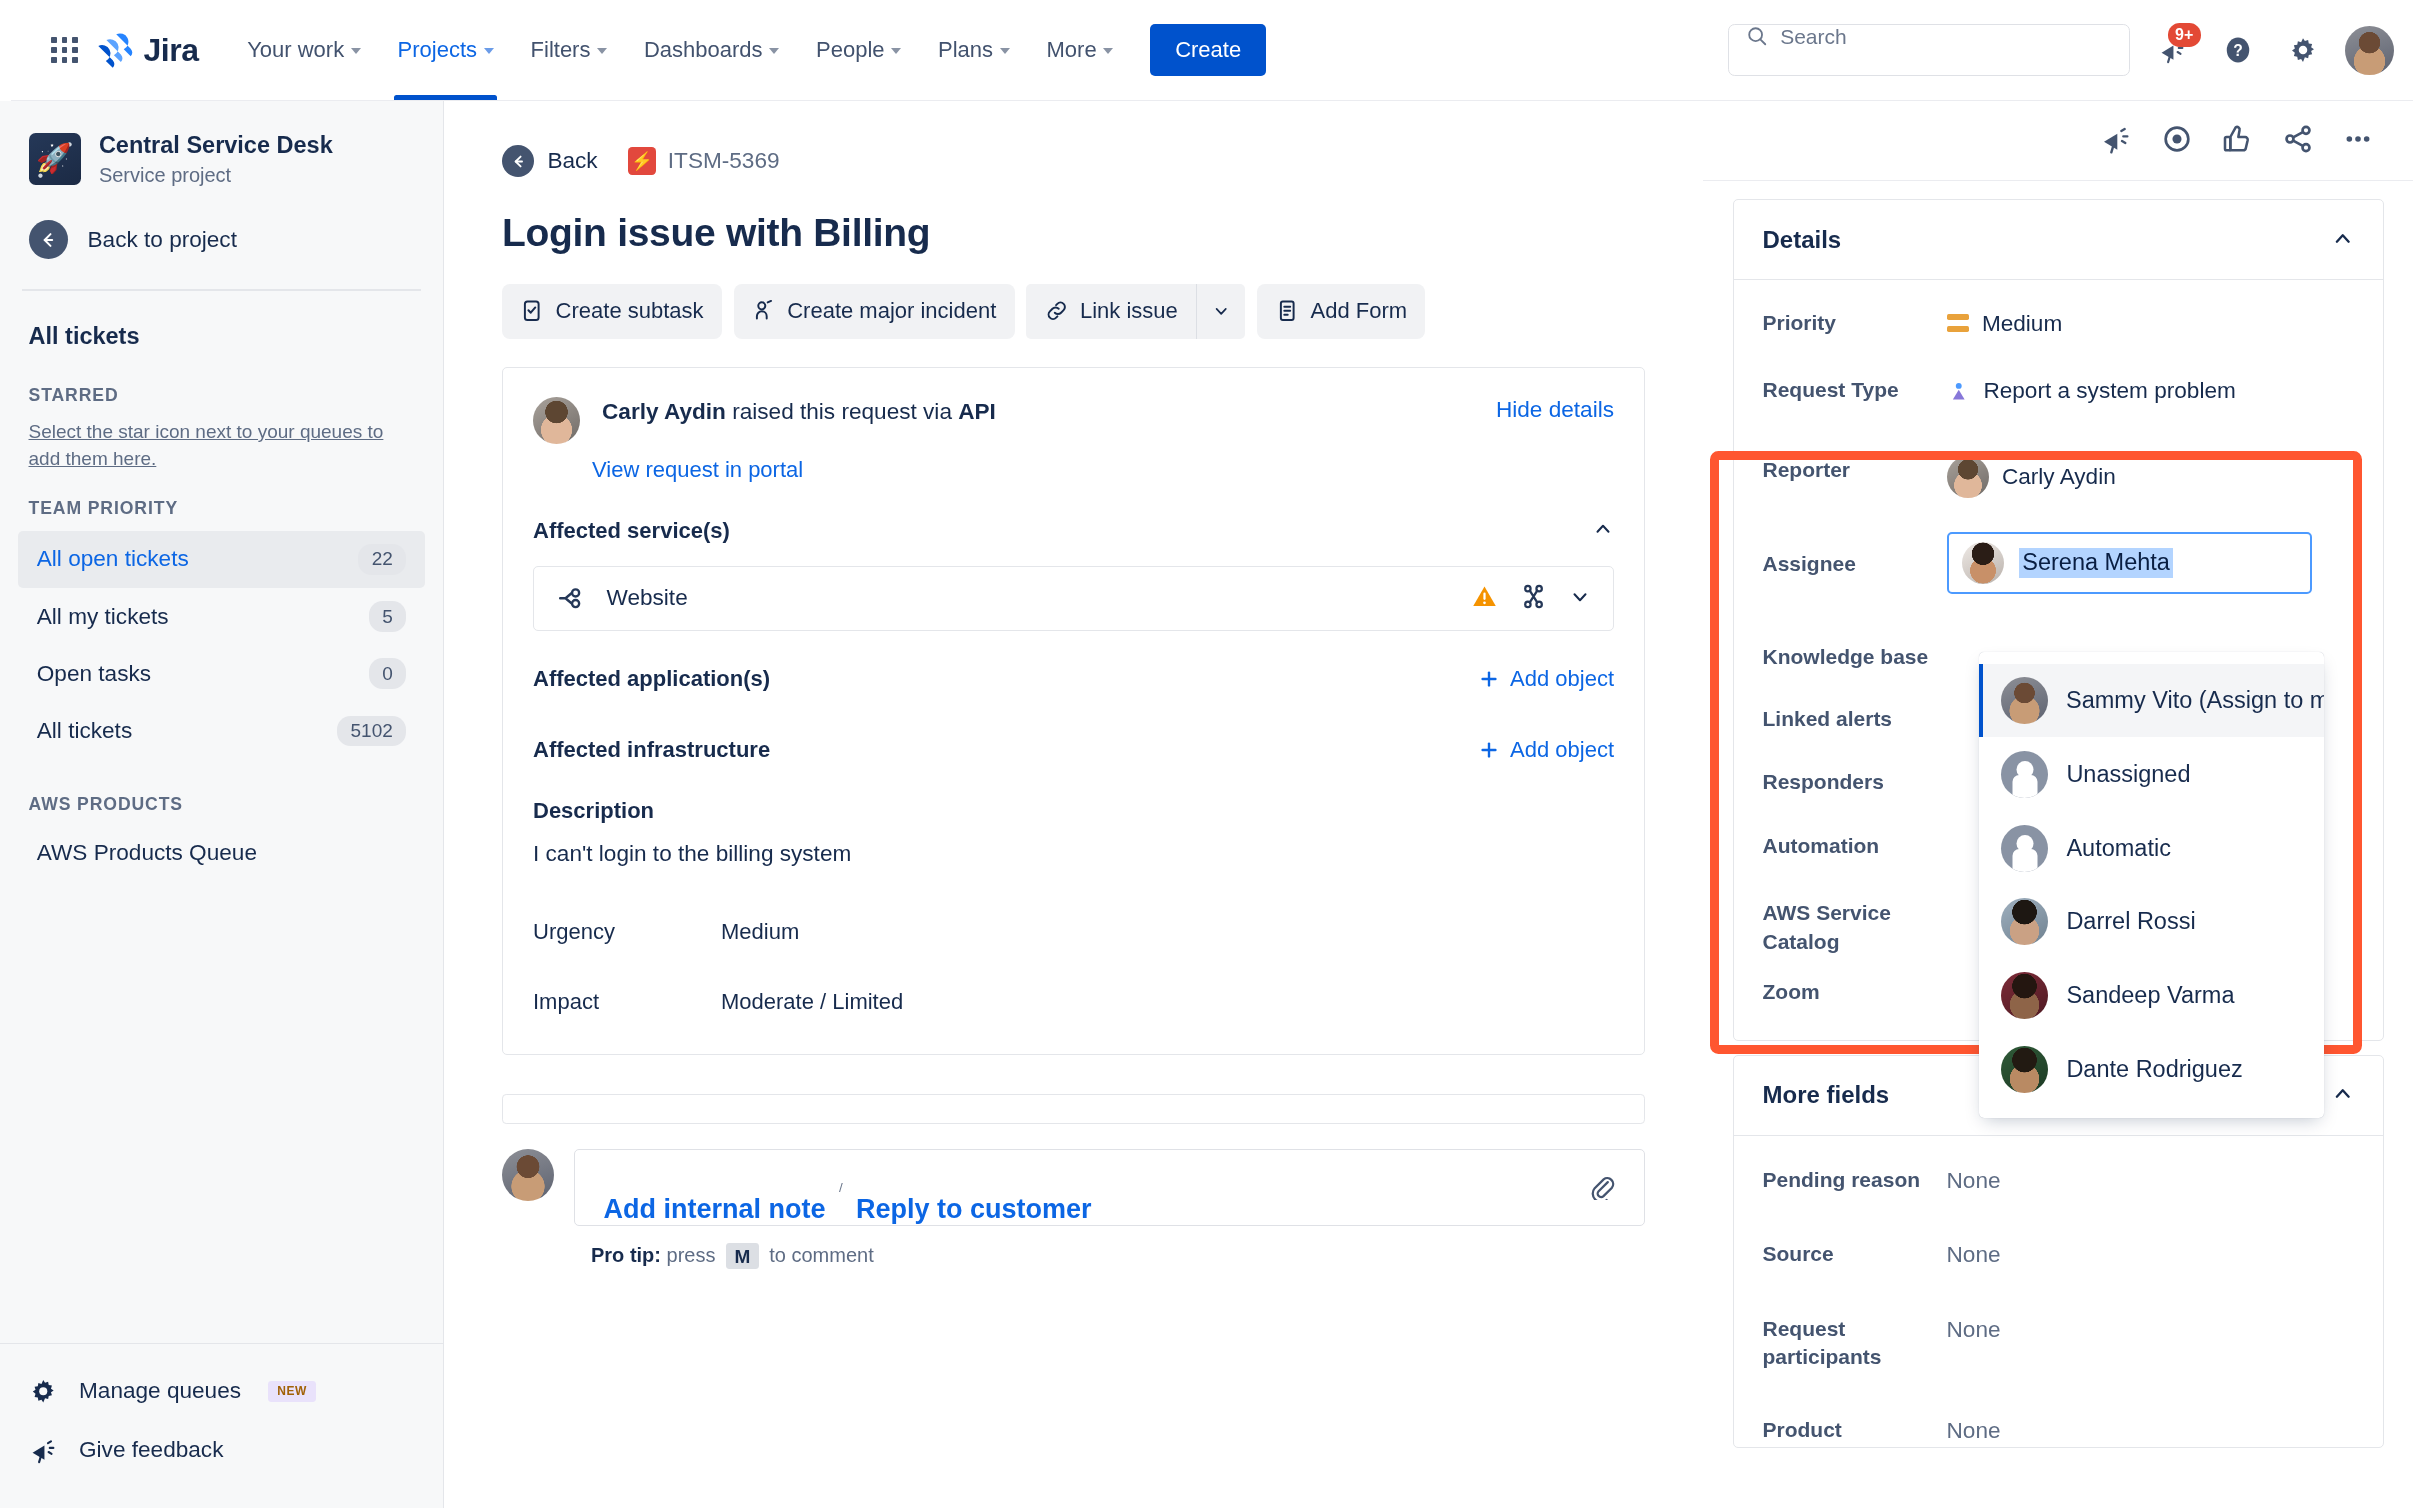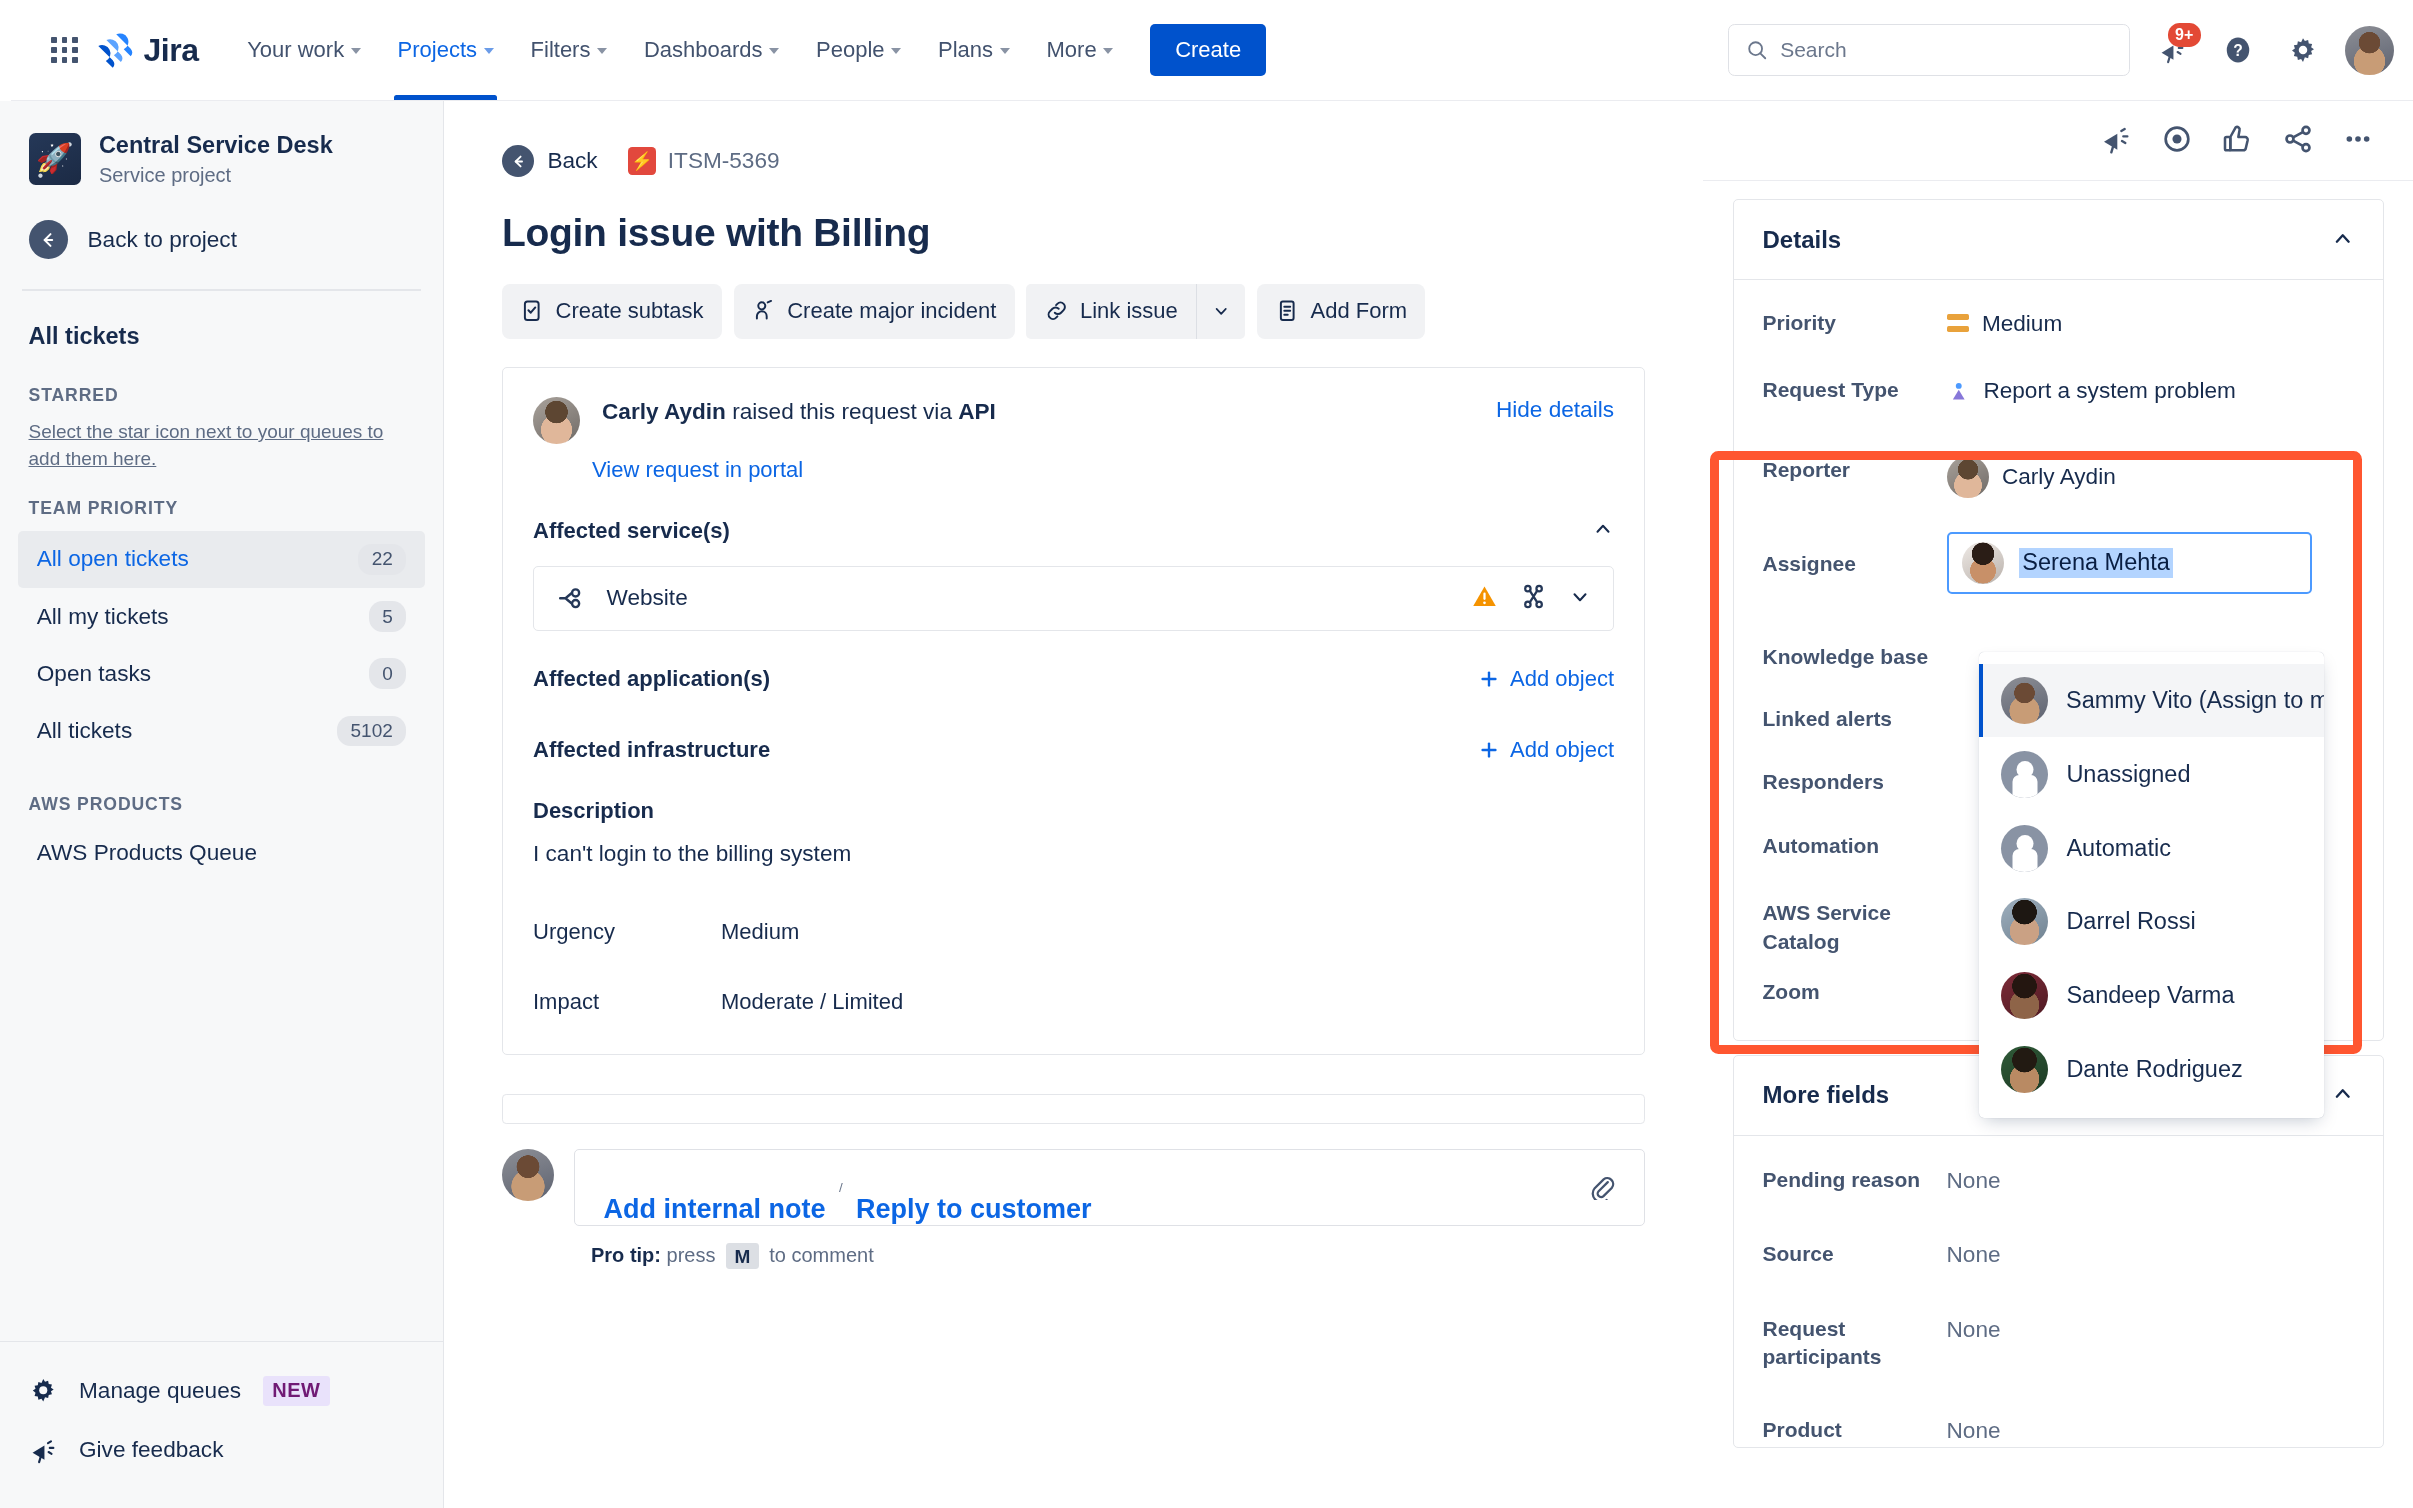--- a/index.html
+++ b/index.html
@@ -46,21 +46,21 @@
            border-top: 6.7px solid #8993a4; display: inline-block; margin-top: 2.5px; }
   .nav-item.active .caret { border-top-color: #6b9ce8; }
 
   .create-btn {
     background: #0052cc; color: #fff; font-size: 22px; font-weight: 500;
     border: none; border-radius: 5px; padding: 13.4px 25px; cursor: pointer; margin-left: 18.4px;
   }
   .nav-right { margin-left: auto; display: flex; align-items: center; gap: 18.4px; }
   .search-box {
     width: 402px; height: 52px; border: 1.7px solid #dfe1e6; border-radius: 6.7px;
-    display: flex; align-items: center; padding: 0 17px; gap: 11.7px; background: #fff; cursor: text;
+    display: flex; align-items: flex-start; padding: 0 17px; gap: 11.7px; background: #fff; cursor: text;
   }
   .search-box .ph { font-size: 21px; color: #6b778c; }
   .icon-btn { width: 47px; height: 47px; display: flex; align-items: center; justify-content: center;
               cursor: pointer; border-radius: 50%; position: relative; }
   .badge {
     position: absolute; top: -3.4px; right: -5px; background: #e34935; color: #fff;
     font-size: 16px; font-weight: 700; border-radius: 11.7px; padding: 1.7px 7.5px; line-height: 1.3;
   }
   .avatar { border-radius: 50%; background-size: cover; background-position: center; flex: none; }
 
@@ -130,22 +130,22 @@
   .q-item.selected { background: #e9ebee; }
   .q-label { font-size: 22.6px; color: #172b4d; }
   .q-item.selected .q-label { color: #0c66e4; }
   .q-count { font-size: 19px; color: #44546f; background: #e4e6ea; border-radius: 13.4px; padding: 4.2px 13.4px; }
   .q-plain { margin: 0 18.4px; padding: 13.4px 18.4px; font-size: 22.6px; color: #172b4d; cursor: pointer; }
 
   .sb-bottom { position: absolute; bottom: 0; left: 0; width: 100%; background: #f7f8f9;
                border-top: 1.7px solid #e4e6ea; padding: 18.4px 0 30px; }
   .sb-br { display: flex; align-items: center; gap: 22px; padding: 15px 28.5px; cursor: pointer; }
   .sb-br .t { font-size: 22.6px; color: #172b4d; }
-  .new-tag { background: #e9e2fb; color: #701a75; font-size: 20px; font-weight: 700;
-             border-radius: 3.4px; padding: 3.4px 9.2px; letter-spacing: 0.5px; }
+  .new-tag { background: #e9e2fb; color: #a16207; font-size: 12px; font-weight: 700;
+             border-radius: 3.4px; padding: 3.4px 9.2px; letter-spacing: 0.5px; margin-left: 5px; }
 
   
   .main { position: absolute; top: 101px; left: 445px; width: 1257px; height: 1408px;
           background: #fff; overflow: hidden; }
   .crumbs { display: flex; align-items: center; gap: 30px; padding: 44px 0 0 57px; }
   .crumb-back { display: flex; align-items: center; gap: 13.4px; cursor: pointer; }
   .crumb-circle { width: 32px; height: 32px; border-radius: 50%; background: #44546f;
                   display: flex; align-items: center; justify-content: center; }
   .crumb-t { font-size: 22.6px; color: #172b4d; }
   .issue-key { display: flex; align-items: center; gap: 11.7px; cursor: pointer; }

